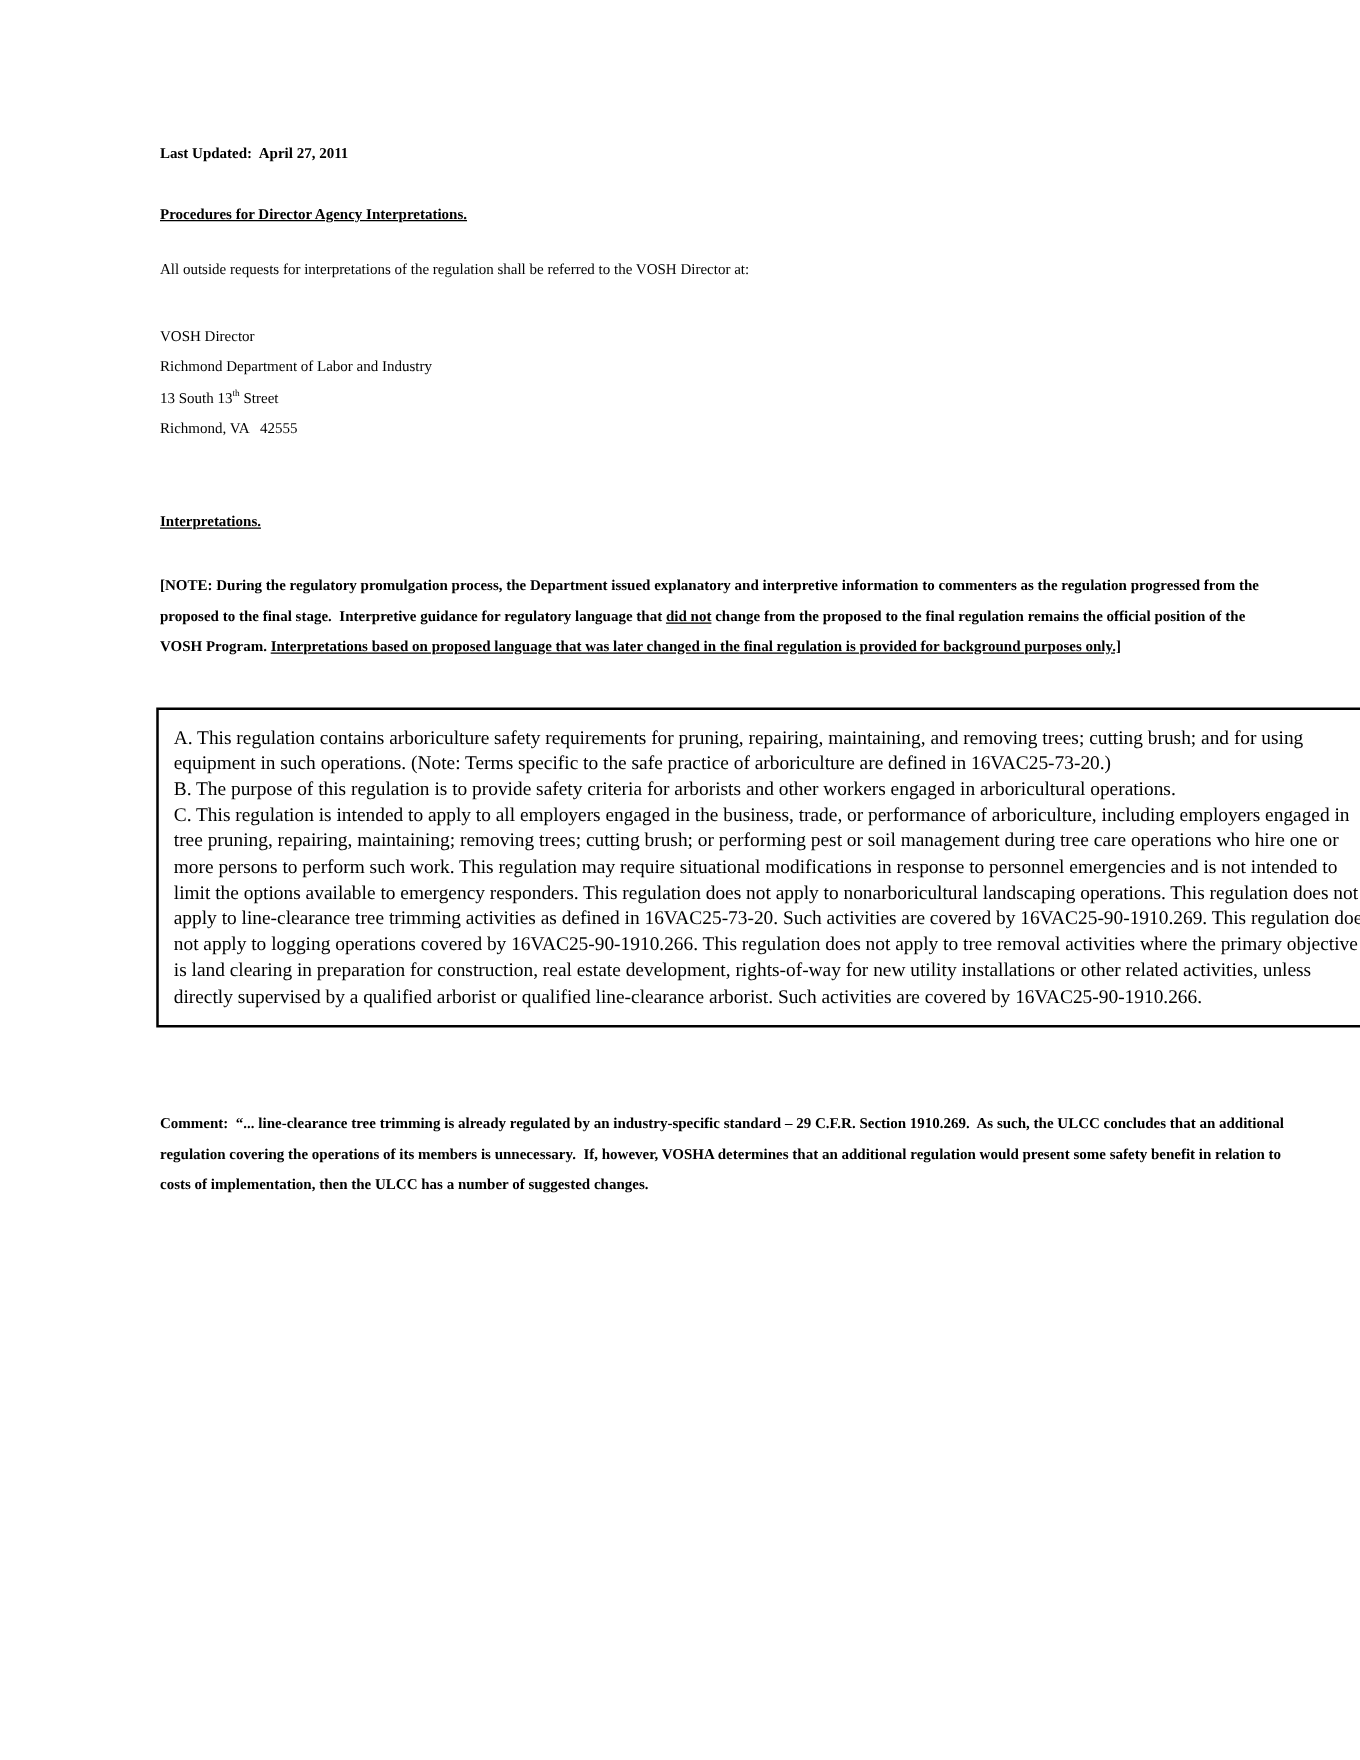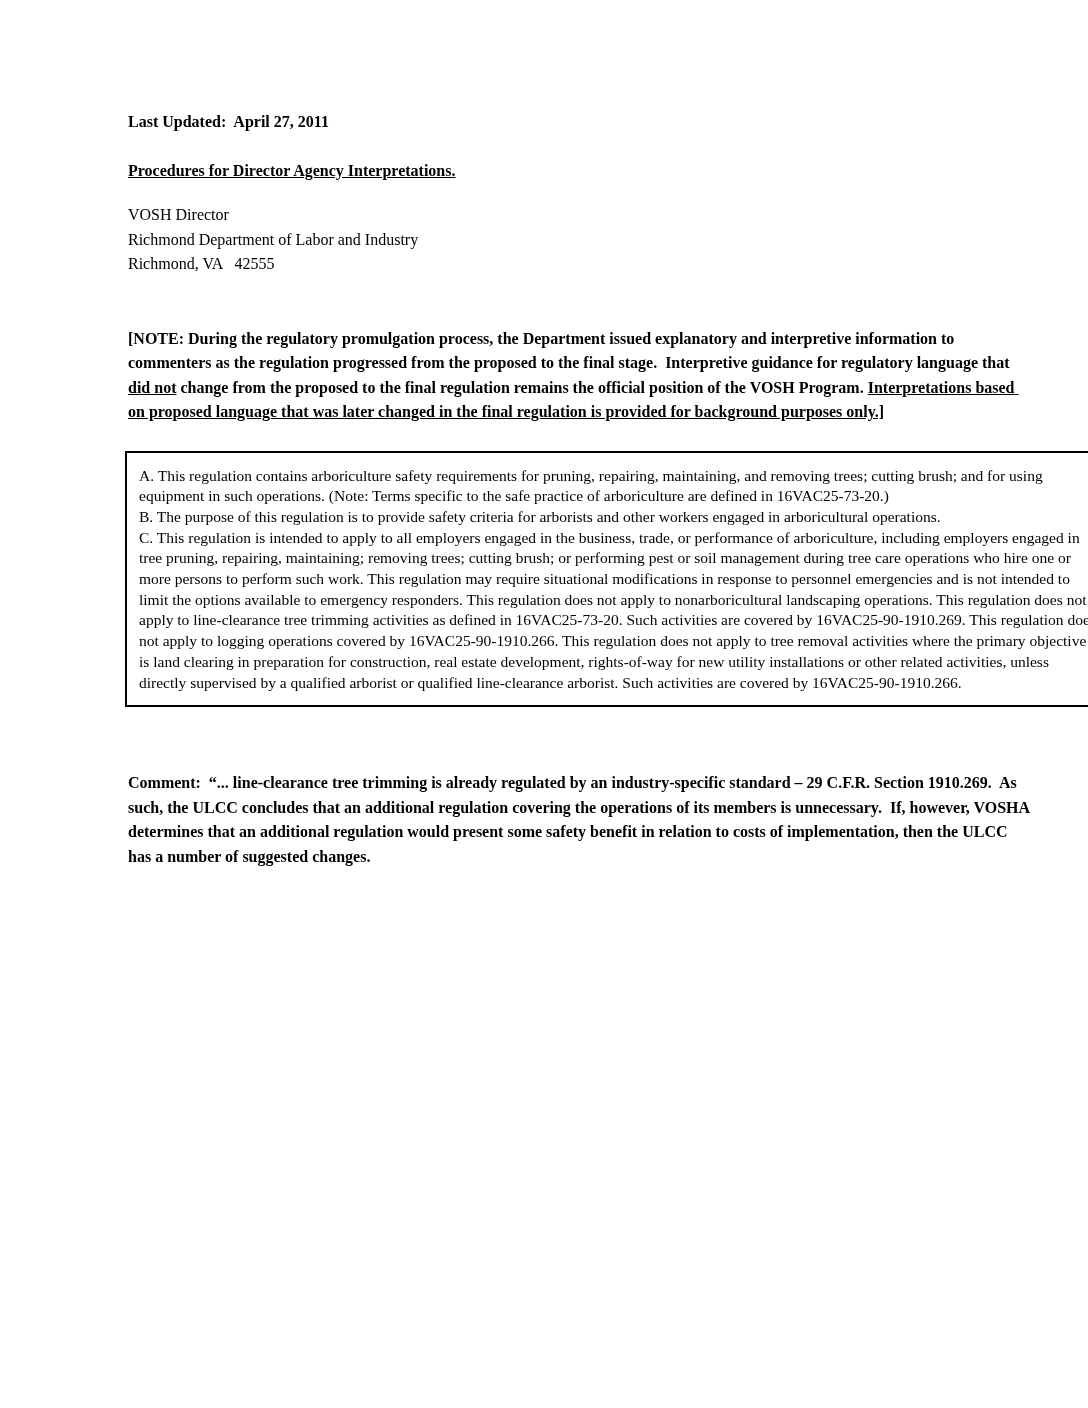--- a/index.html
+++ b/index.html
@@ -14,36 +14,36 @@
   }
   .page {
     position: absolute;
     top: 0; left: 0;
     width: 1088px;
     height: 1408px;
     padding: 110px 58px 0 128px;
     background: #ffffff;
   }
   .para {
-    font-size: 16px;
+    font-size: 12px;
     line-height: 24.5px;
     white-space: pre-wrap;
     font-family: Liberation Serif, serif;
   }
   .bold { font-weight: bold; }
   .u { text-decoration: underline; }
   .heading { text-decoration: underline; }
   sup { font-size: 0.62em; vertical-align: super; line-height: 0; }
 
   #last-updated        { margin-bottom: 24px; }
   #procedures-heading  { margin-bottom: 20px; }
   #procedures-intro    { margin-bottom: 29px; }
   #address-block       { margin-bottom: 50px; }
   #interpretations-heading { margin-bottom: 27px; }
-  #note-paragraph      { margin-bottom: 26px; }
+  #note-paragraph      { margin-bottom: 36px; }
   #regulation-heading  { margin-bottom: 22px; }
 
   .regulation-box {
     border: 2px solid #000000;
     margin-left: -3px;
     width: 991px;
     padding: 13px 14px 12px 12px;
     margin-bottom: 64px;
   }
   .box-para {
@@ -54,27 +54,30 @@
 </style>
 </head>
 <body>
 
 <div class="page">
 
   <p id="last-updated" class="para bold">Last Updated:  April 27, 2011</p>
 
   <p id="procedures-heading" class="para bold heading">Procedures for Director Agency Interpretations.</p>
 
+  <p id="procedures-intro" class="para">All outside requests for interpretations of the regulation shall be referred to the VOSH Director at:</p>
 
   <div id="address-block">
     <p class="para">VOSH Director</p>
     <p class="para">Richmond Department of Labor and Industry</p>
+    <p class="para"><span>13 South 13</span><sup>th</sup><span> Street</span></p>
     <p class="para">Richmond, VA   42555</p>
   </div>
 
+  <p id="interpretations-heading" class="para bold heading">Interpretations.</p>
 
   <p id="note-paragraph" class="para bold"><span>[NOTE: During the regulatory promulgation process, the Department issued explanatory and interpretive information to commenters as the regulation progressed from the proposed to the final stage.  Interpretive guidance for regulatory language that </span><span class="u">did not</span><span> change from the proposed to the final regulation remains the official position of the VOSH Program. </span><span class="u">Interpretations based on proposed language that was later changed in the final regulation is provided for background purposes only.]</span></p>
 
 
   <div class="regulation-box">
     <p class="box-para">A. This regulation contains arboriculture safety requirements for pruning, repairing, maintaining, and removing trees; cutting brush; and for using equipment in such operations. (Note: Terms specific to the safe practice of arboriculture are defined in 16VAC25-73-20.)</p>
     <p class="box-para">B. The purpose of this regulation is to provide safety criteria for arborists and other workers engaged in arboricultural operations.</p>
     <p class="box-para">C. This regulation is intended to apply to all employers engaged in the business, trade, or performance of arboriculture, including employers engaged in tree pruning, repairing, maintaining; removing trees; cutting brush; or performing pest or soil management during tree care operations who hire one or more persons to perform such work. This regulation may require situational modifications in response to personnel emergencies and is not intended to limit the options available to emergency responders. This regulation does not apply to nonarboricultural landscaping operations. This regulation does not apply to line-clearance tree trimming activities as defined in 16VAC25-73-20. Such activities are covered by 16VAC25-90-1910.269. This regulation does not apply to logging operations covered by 16VAC25-90-1910.266. This regulation does not apply to tree removal activities where the primary objective is land clearing in preparation for construction, real estate development, rights-of-way for new utility installations or other related activities, unless directly supervised by a qualified arborist or qualified line-clearance arborist. Such activities are covered by 16VAC25-90-1910.266.</p>
   </div>
 

